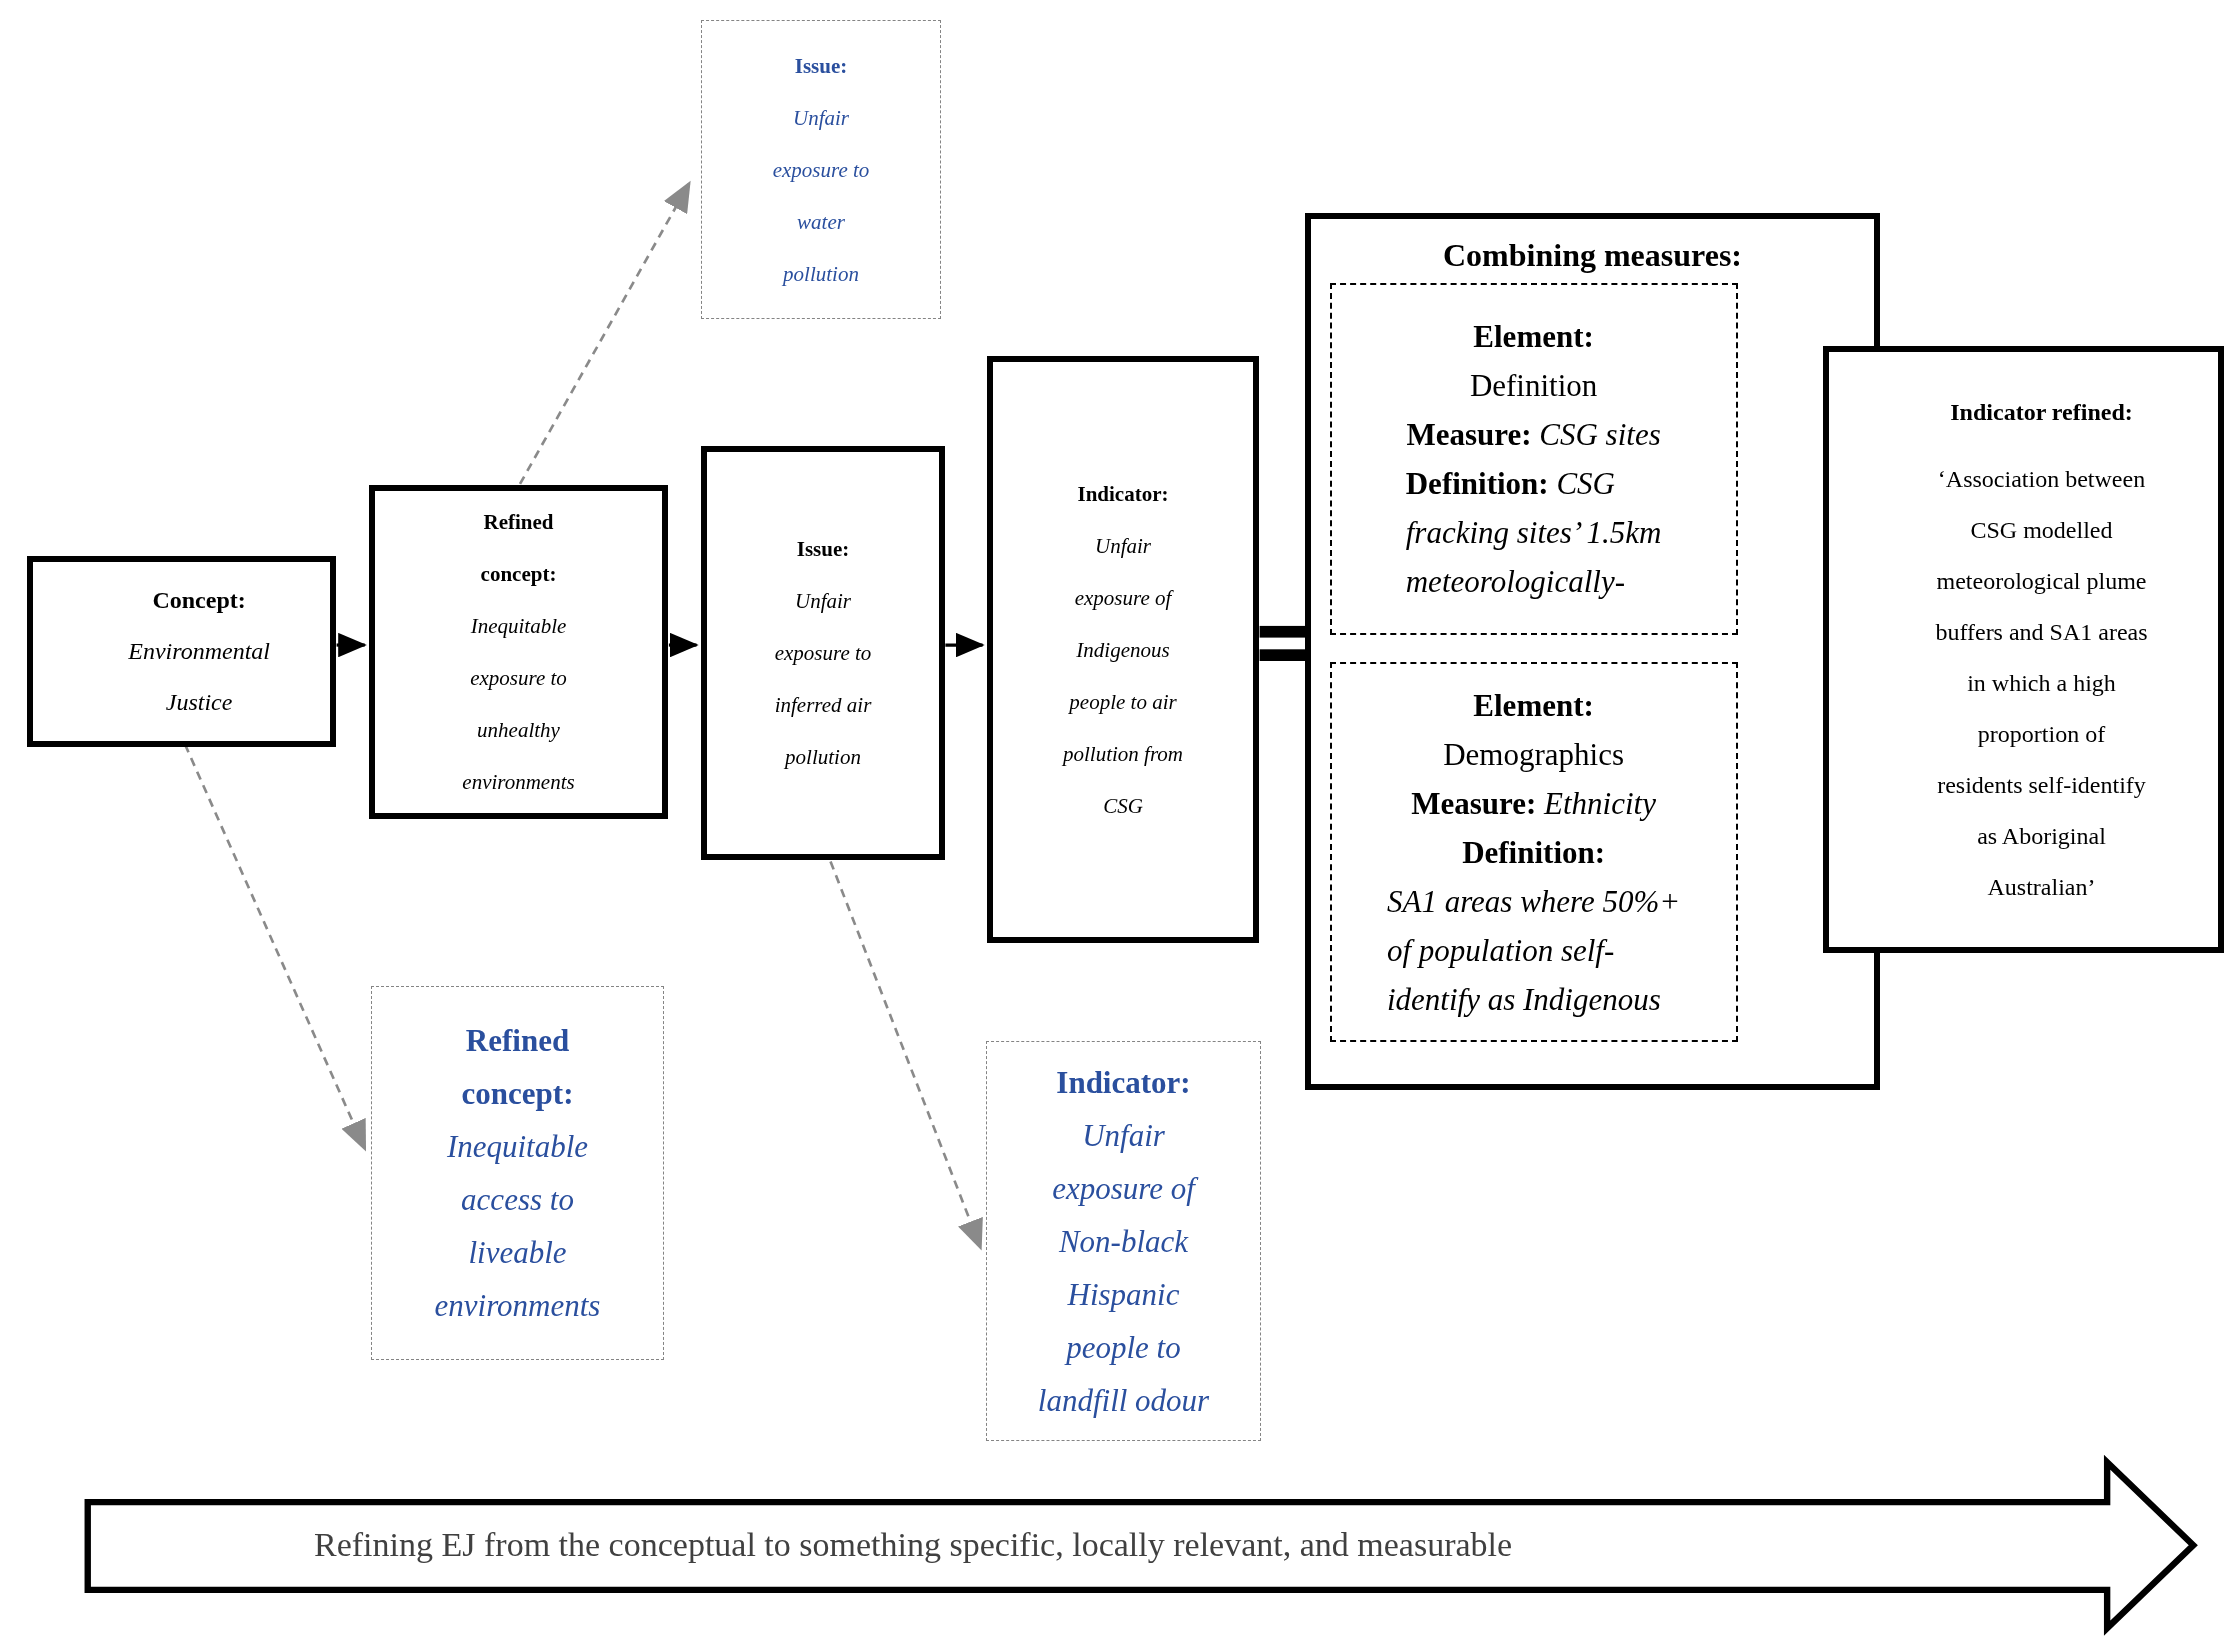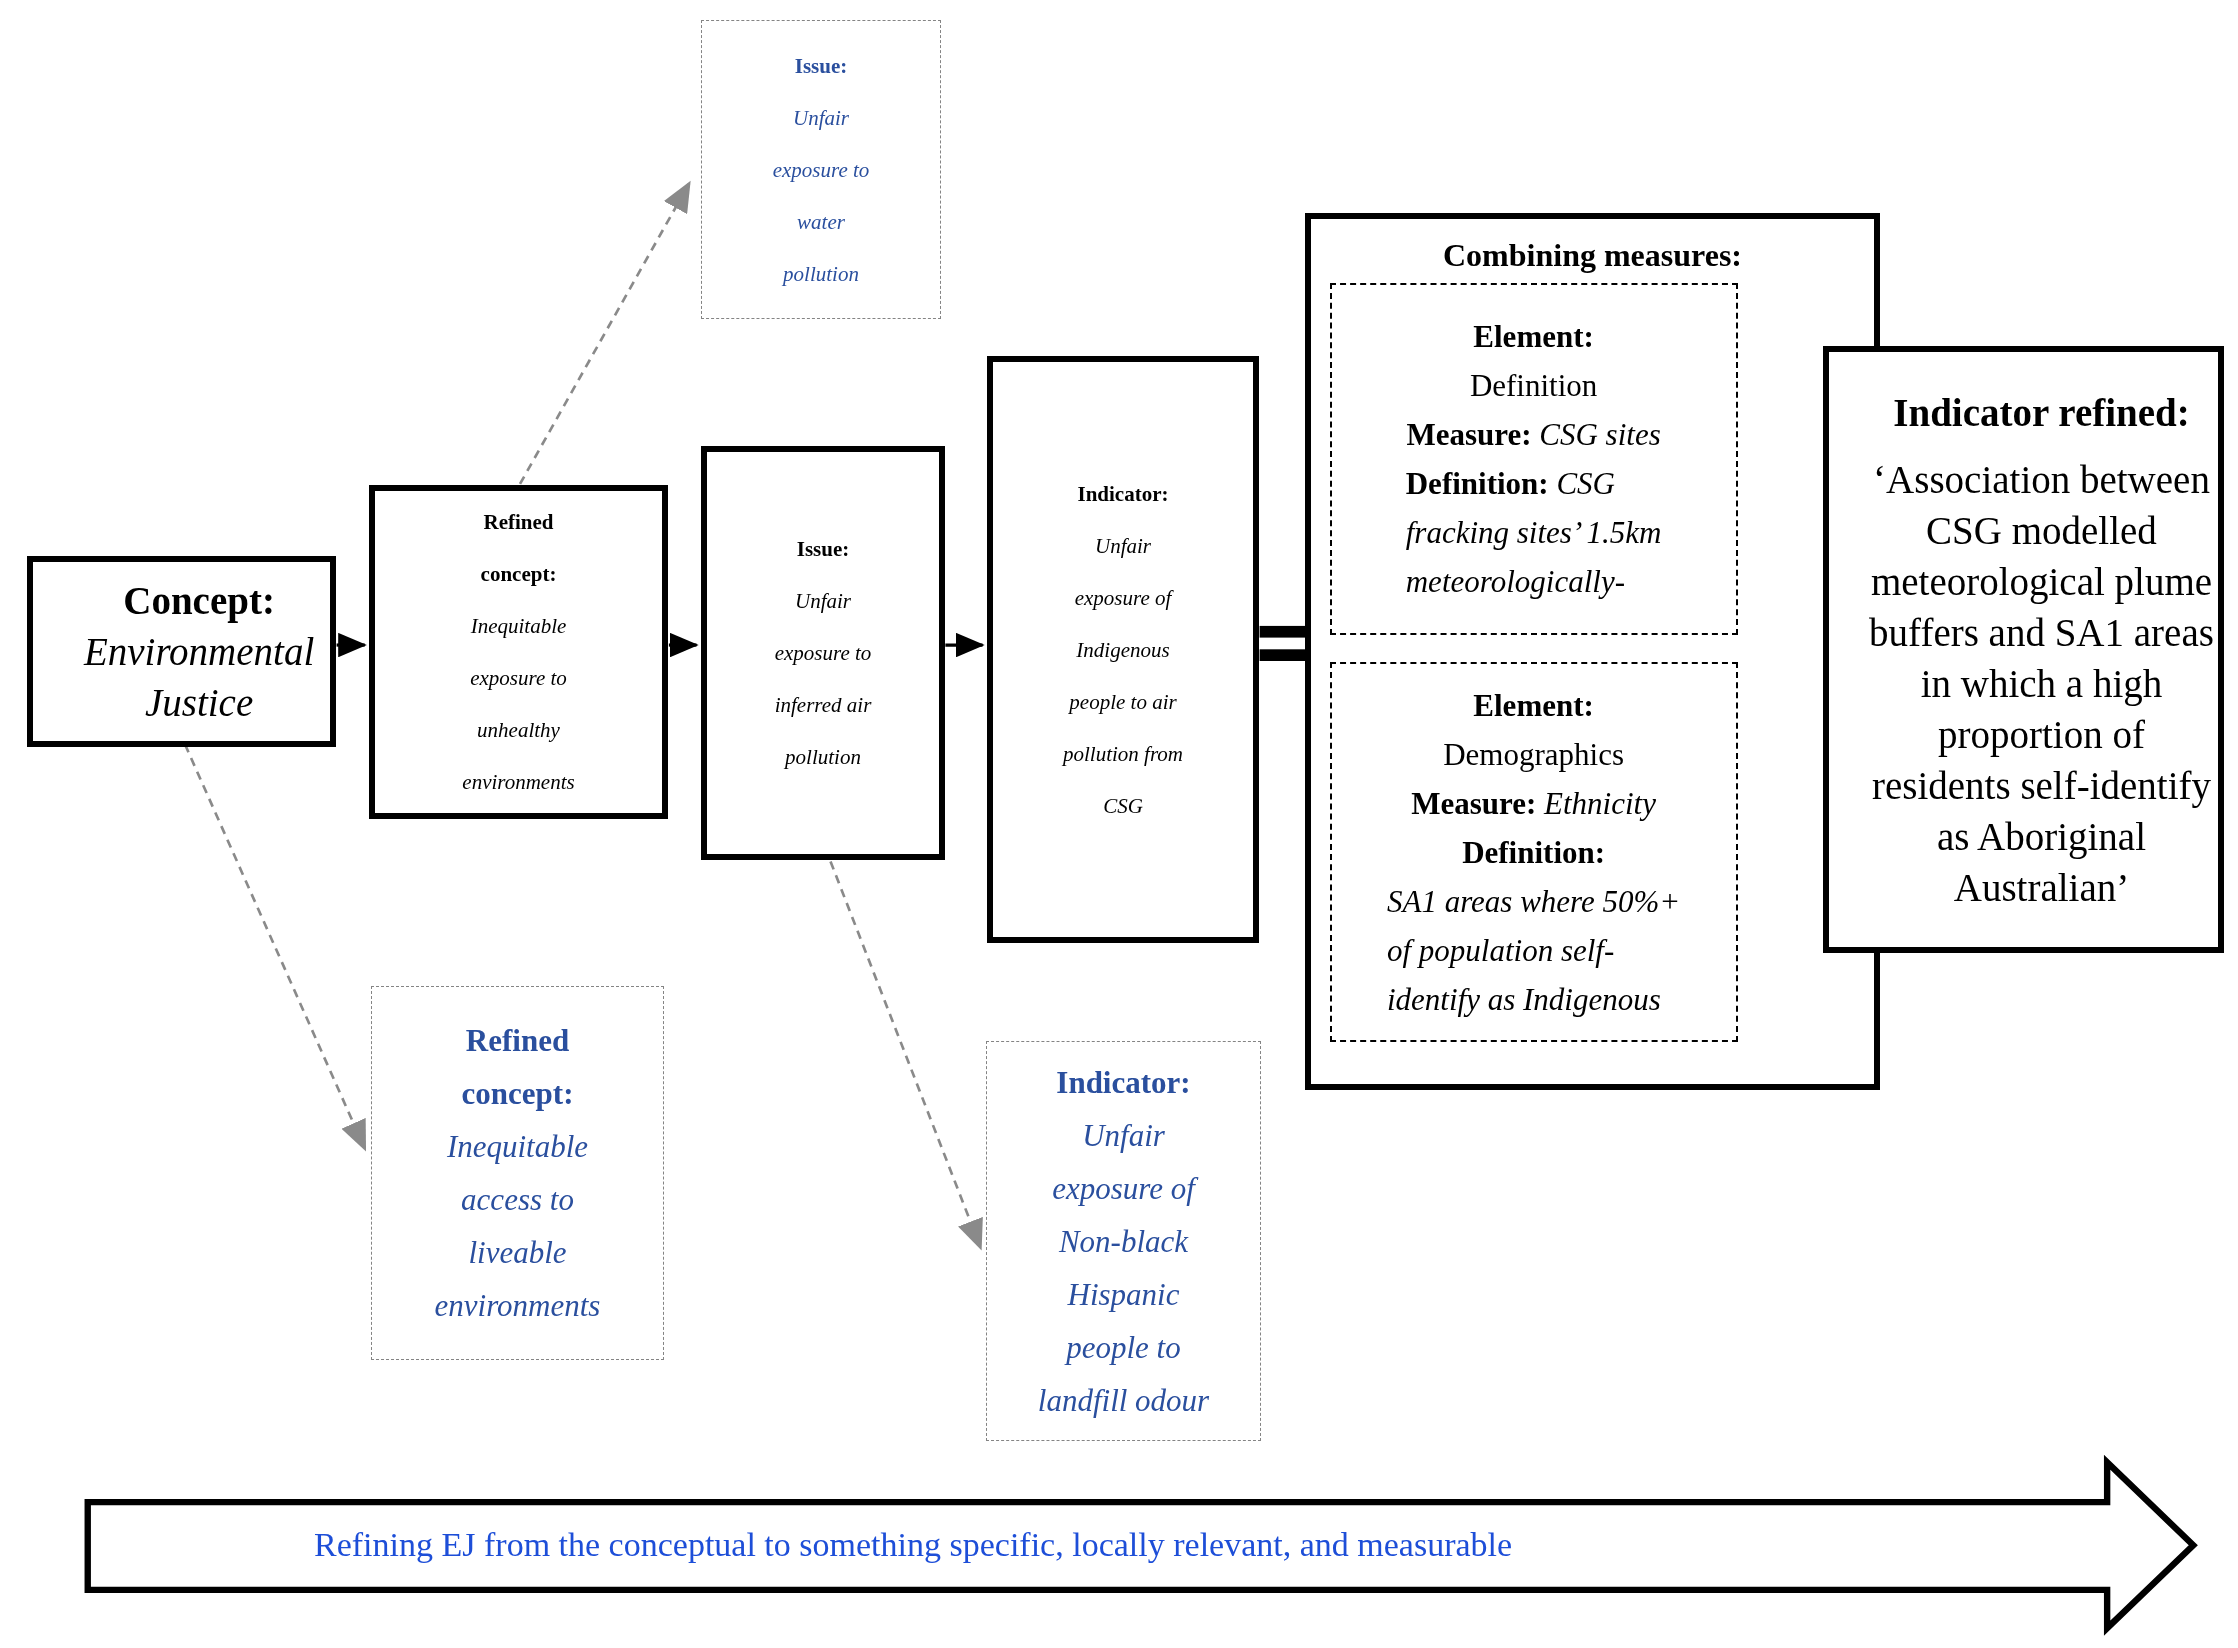--- a/index.html
+++ b/index.html
@@ -16,37 +16,37 @@
     display:flex;flex-direction:column;justify-content:center;align-items:center;
     text-align:center;
   }
   .solid{border:6.4px solid #000;}
   .dotted{border:1.6px dashed #848484;}
   .blue{color:var(--blue,#2A4F9E);}
   .ttl{font-weight:bold;white-space:pre-line;}
   .bod{font-style:italic;white-space:pre-line;}
   .roman{font-style:normal;margin-top:16px;}
   .fz-main{font-size:21px;line-height:52px;}
-  .fz-wide{font-size:39px;line-height:51px;padding-left:36px;}
+  .fz-wide{font-size:24px;line-height:51px;padding-left:36px;}
   .fz-alt{font-size:31px;line-height:53px;}
   .combining{display:block;justify-content:flex-start;}
   .combining-title{font-weight:bold;font-size:32px;line-height:37px;margin-top:18px;text-align:center;}
   .sub{
     position:absolute;box-sizing:border-box;background:#fff;
     border:2.1px dashed #000;
     display:flex;flex-direction:column;justify-content:center;align-items:center;
     text-align:left;font-size:31px;line-height:49px;
   }
   .inline-b{font-weight:bold;font-style:normal;}
   .inline-i{font-style:italic;white-space:pre-line;}
   .row{white-space:pre-line;}
   #svg-layer{position:absolute;left:0;top:0;width:2239px;height:1649px;}
   #bottom-arrow-label{
     position:absolute;left:314px;top:1518px;width:1542px;
-    font-size:34px;line-height:53px;text-align:left;color:#1d4ed8;
+    font-size:34px;line-height:53px;text-align:left;color:#404040;
   }
 </style>
 </head>
 <body>
 
 <div id="canvas">
 
   <svg id="svg-layer" viewBox="0 0 4211 3101">
     <defs>
       <marker id="mb" markerUnits="userSpaceOnUse" markerWidth="56" markerHeight="46" refX="50" refY="23" orient="auto">

